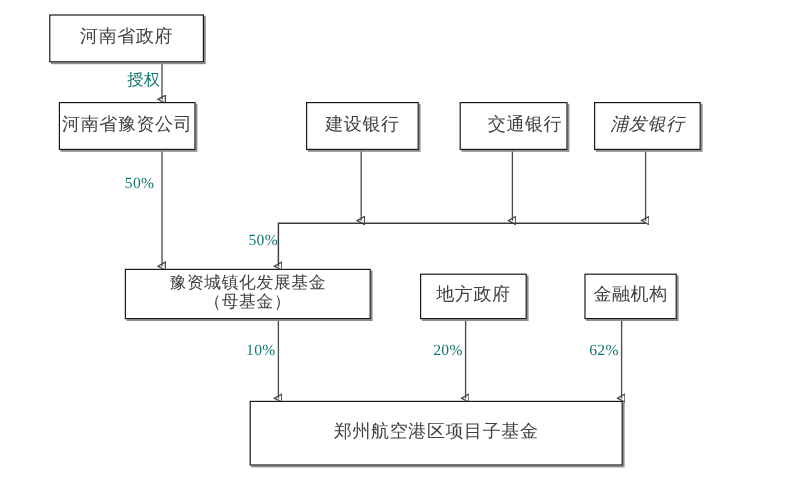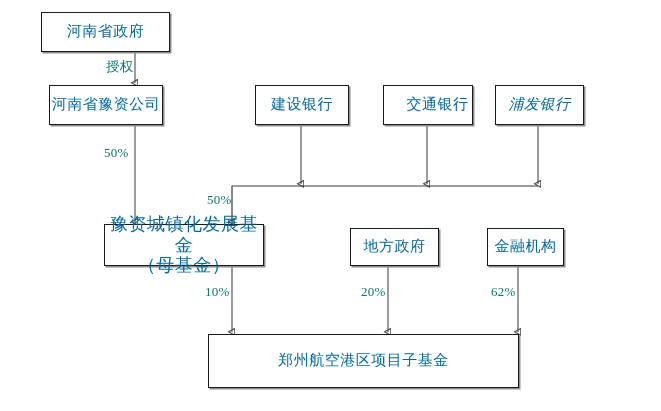--- a/index.html
+++ b/index.html
@@ -19,21 +19,21 @@
     position: absolute;
     box-sizing: border-box;
     background: #ffffff;
     border: 1px solid #1a1a1a;
     box-shadow: 1.5px 1.5px 0 #8d8d8d;
     display: flex;
     flex-direction: column;
     align-items: center;
     justify-content: center;
     text-align: center;
-    color: #0369a1;
+    color: #404040;
     line-height: 1.15;
     font-size: 15px;
     letter-spacing: 0.5px;
   }
   .node .line2 { display: block; }
   .edge-label {
     position: absolute;
     color: #0f766e;
     font-size: 13px;
     font-family: "Liberation Serif", "DejaVu Serif", serif;
@@ -99,21 +99,21 @@
   </div>
 
   <div class="node" style="left:383px; top:85px; width:90px; height:40px;padding-left:19px;">
     <span>交通银行</span>
   </div>
 
   <div class="node" style="left:495px; top:85px; width:89px; height:40px;font-style:italic;">
     <span>浦发银行</span>
   </div>
 
-  <div class="node" style="left:104px; top:224px; width:160px; height:42px; font-size:18px;">
+  <div class="node" style="left:104px; top:224px; width:205px; height:42px; font-size:14px;">
     <span>豫资城镇化发展基金</span>
     <span class="line2">（母基金）</span>
   </div>
 
   <div class="node" style="left:350px; top:228px; width:89px; height:38px;">
     <span>地方政府</span>
   </div>
 
   <div class="node" style="left:487px; top:228px; width:77px; height:38px;">
     <span>金融机构</span>

